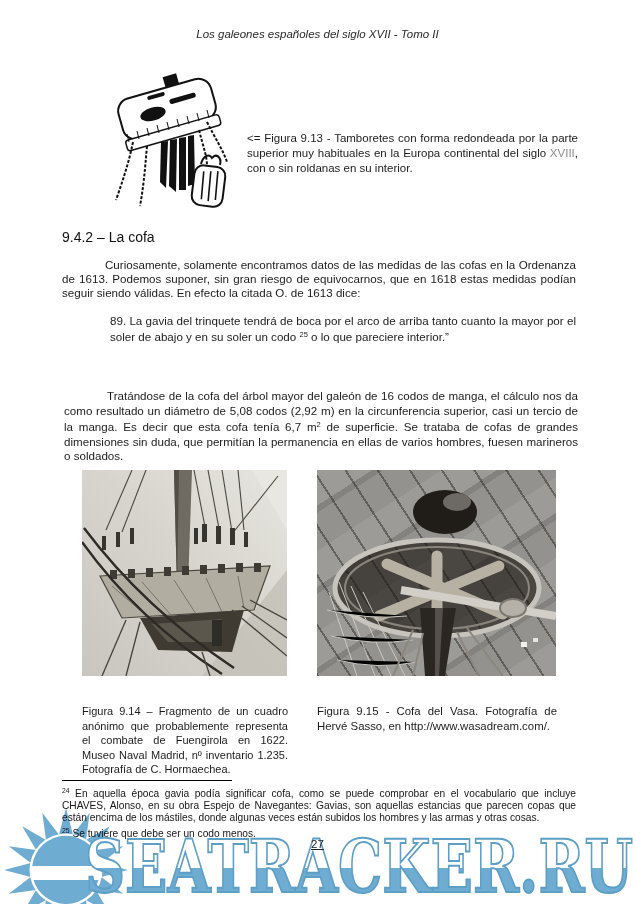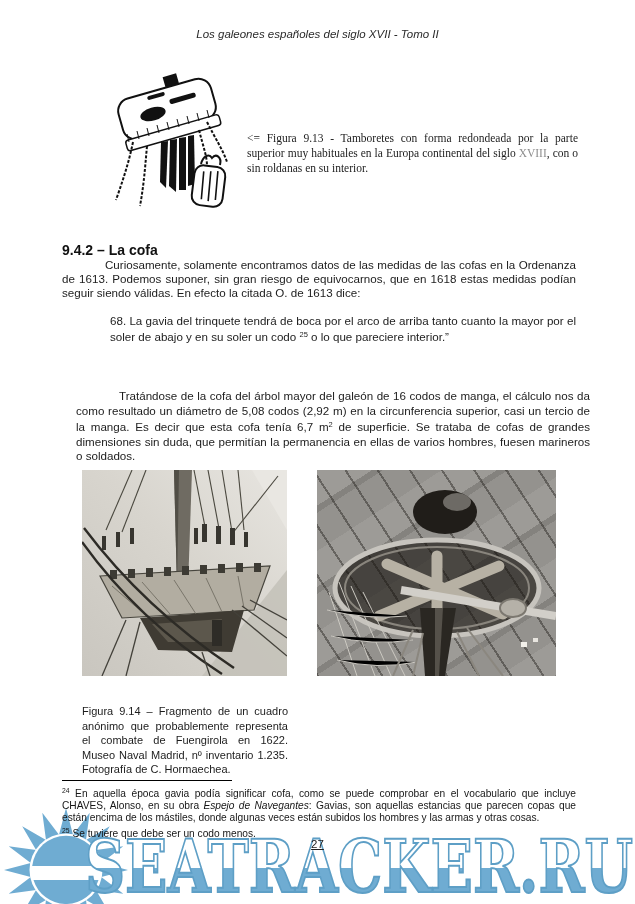--- a/index.html
+++ b/index.html
@@ -1,43 +1,43 @@
 <!DOCTYPE html>
 <html><head>
 <meta charset="utf-8">
 <style>
   html,body{margin:0;padding:0;background:#ffffff;}
   #page{position:relative;width:635px;height:904px;background:#ffffff;overflow:hidden;
         font-family:"Liberation Sans","DejaVu Sans",sans-serif;color:#1c1c1c;}
   .abs{position:absolute;}
   #header{top:28px;left:0;width:635px;text-align:center;font-style:italic;font-size:11.5px;color:#2a2a2a;}
   #fig913{left:103px;top:72px;width:138px;height:140px;}
-  #cap913{left:247px;top:131px;width:331px;font-size:11.5px;line-height:15px;text-align:justify;color:#1c1c1c;font-family:Liberation Serif, serif;}
+  #cap913{left:247px;top:131px;width:331px;font-size:11.5px;line-height:15px;text-align:justify;color:#1c1c1c;}
   .roman-gray{color:#8d8d8d;}
-  #heading{left:62px;top:242px;font-size:14px;font-weight:bold;color:#111;}
+  #heading{left:62px;top:229px;font-size:14px;font-weight:normal;color:#111;}
   #para1{left:62px;top:258px;width:514px;font-size:11.6px;line-height:14px;text-align:justify;}
   #para1 .indent, #para2 .indent{display:inline-block;width:43px;}
   #quote{left:110px;top:314px;width:466px;font-size:11.6px;line-height:14.2px;text-align:justify;}
   #quote p{margin:0;}
-  #para2{left:76px;top:389px;width:514px;font-size:11.6px;line-height:14.6px;text-align:justify;}
+  #para2{left:64px;top:389px;width:514px;font-size:11.6px;line-height:14.6px;text-align:justify;}
   .sup{font-size:7.5px;vertical-align:4px;}
   #fig914{left:82px;top:470px;width:205px;height:206px;background:#d6d3cc;}
   #fig915{left:317px;top:470px;width:239px;height:206px;
      background:
        repeating-linear-gradient(57deg, rgba(35,32,28,.45) 0 2px, rgba(0,0,0,0) 2px 27px),
        repeating-linear-gradient(147deg, #9d9b97 0 30px, #84827e 30px 36px, #94928e 36px 68px),
        #929090;}
   #fig915 svg{position:absolute;left:0;top:0;}
   #cap914{left:82px;top:704px;width:206px;font-size:11px;line-height:14.6px;text-align:justify;}
   #cap915{left:317px;top:704px;width:240px;font-size:11.4px;line-height:14.6px;text-align:justify;}
   #fnrule{left:62px;top:780px;width:170px;border-top:1px solid #000;height:0;}
   #footnotes{left:62px;top:785px;width:514px;font-size:10.2px;line-height:12.4px;text-align:justify;color:#161616;}
   #footnotes p{margin:0;}
   .fnsup{font-size:6.8px;vertical-align:3.5px;}
-  .it{font-style:italic;}
+  .it{}
   #watermark-sun{left:4px;top:808px;z-index:1;}
   #watermark-text{left:85px;top:830px;z-index:1;}
   #pagenum{left:0;top:838px;width:635px;text-align:center;font-size:11.5px;color:#222;
            text-decoration:underline;z-index:3;}
   .content{z-index:2;}
 </style>
 </head>
 <body>
 
 <div id="page">
@@ -85,21 +85,21 @@
 
   <div id="cap913" class="abs content">
     <span>&lt;= Figura 9.13 - Tamboretes con forma redondeada por la parte superior muy habituales en la Europa continental del siglo </span><span class="roman-gray">XVIII</span><span>, con o sin roldanas en su interior.</span>
   </div>
 
   <div id="heading" class="abs content">9.4.2 – La cofa</div>
 
   <div id="para1" class="abs content"><span class="indent"></span><span>Curiosamente, solamente encontramos datos de las medidas de las cofas en la Ordenanza de 1613. Podemos suponer, sin gran riesgo de equivocarnos, que en 1618 estas medidas podían seguir siendo válidas. En efecto la citada O. de 1613 dice:</span></div>
 
   <div id="quote" class="abs content">
-    <p><span>68. La gavia del trinquete tendrá de boca por el arco de arriba tanto cuanto la mayor por el soler de abajo y en su soler un codo </span><span class="sup">25</span><span> o lo que pareciere interior.”</span></p>
+    <p><span>89. La gavia del trinquete tendrá de boca por el arco de arriba tanto cuanto la mayor por el soler de abajo y en su soler un codo </span><span class="sup">25</span><span> o lo que pareciere interior.”</span></p>
   </div>
 
   <div id="para2" class="abs content"><span class="indent"></span><span>Tratándose de la cofa del árbol mayor del galeón de 16 codos de manga, el cálculo nos da como resultado un diámetro de 5,08 codos (2,92 m) en la circunferencia superior, casi un tercio de la manga. Es decir que esta cofa tenía 6,7 m</span><span class="sup">2</span><span> de superficie. Se trataba de cofas de grandes dimensiones sin duda, que permitían la permanencia en ellas de varios hombres, fuesen marineros o soldados.</span></div>
 
   <div id="fig914" class="abs content">
     <svg width="205" height="206" viewBox="0 0 205 206">
       <defs>
         <linearGradient id="pbg" x1="0" y1="1" x2="1" y2="0">
           <stop offset="0" stop-color="#c9c6bf"></stop>
             <stop offset="0.55" stop-color="#d8d5ce"></stop>
@@ -211,20 +211,21 @@
           <line x1="106" y1="163" x2="96" y2="206"></line>
         <line x1="140" y1="162" x2="162" y2="206"></line>
           <line x1="150" y1="158" x2="186" y2="206"></line>
       </g>
       <rect x="204" y="172" width="6" height="5" fill="#f2f0ea"></rect>
       <rect x="216" y="168" width="5" height="4" fill="#e8e5df"></rect>
     </svg>
   </div>
 
   <div id="cap914" class="abs content">Figura 9.14 – Fragmento de un cuadro anónimo que probablemente representa el combate de Fuengirola en 1622. Museo Naval Madrid, nº inventario 1.235. Fotografía de C. Hormaechea.</div>
+  <div id="cap915" class="abs content">Figura 9.15 - Cofa del Vasa. Fotografía de Hervé Sasso, en http://www.wasadream.com/.</div>
 
   <div id="fnrule" class="abs content"></div>
   <div id="footnotes" class="abs content">
     <p><span class="fnsup">24</span><span> En aquella época gavia podía significar cofa, como se puede comprobar en el vocabulario que incluye CHAVES, Alonso, en su obra </span><span class="it">Espejo de Navegantes</span><span>: Gavias, son aquellas estancias que parecen copas que están encima de los mástiles, donde algunas veces están subidos los hombres y las armas y otras cosas.</span></p>
     <p><span class="fnsup">25</span><span> Se tuviere que debe ser un codo menos.</span></p>
   </div>
 
   <div id="watermark-sun" class="abs">
     <svg width="124" height="124" viewBox="0 0 124 124">
       <polygon fill="#6FACD2" points="124,62 97.3,55 119.3,38.3 91.9,42 105.8,18.2 82,32.1 85.7,4.7 69,26.7 62,0 55,26.7 38.3,4.7 42,32.1 18.2,18.2 32.1,42 4.7,38.3 26.7,55 0,62 26.7,69 4.7,85.7 32.1,82 18.2,105.8 42,91.9 38.3,119.3 55,97.3 62,124 69,97.3 85.7,119.3 82,91.9 105.8,105.8 91.9,82 119.3,85.7 97.3,69"></polygon>

